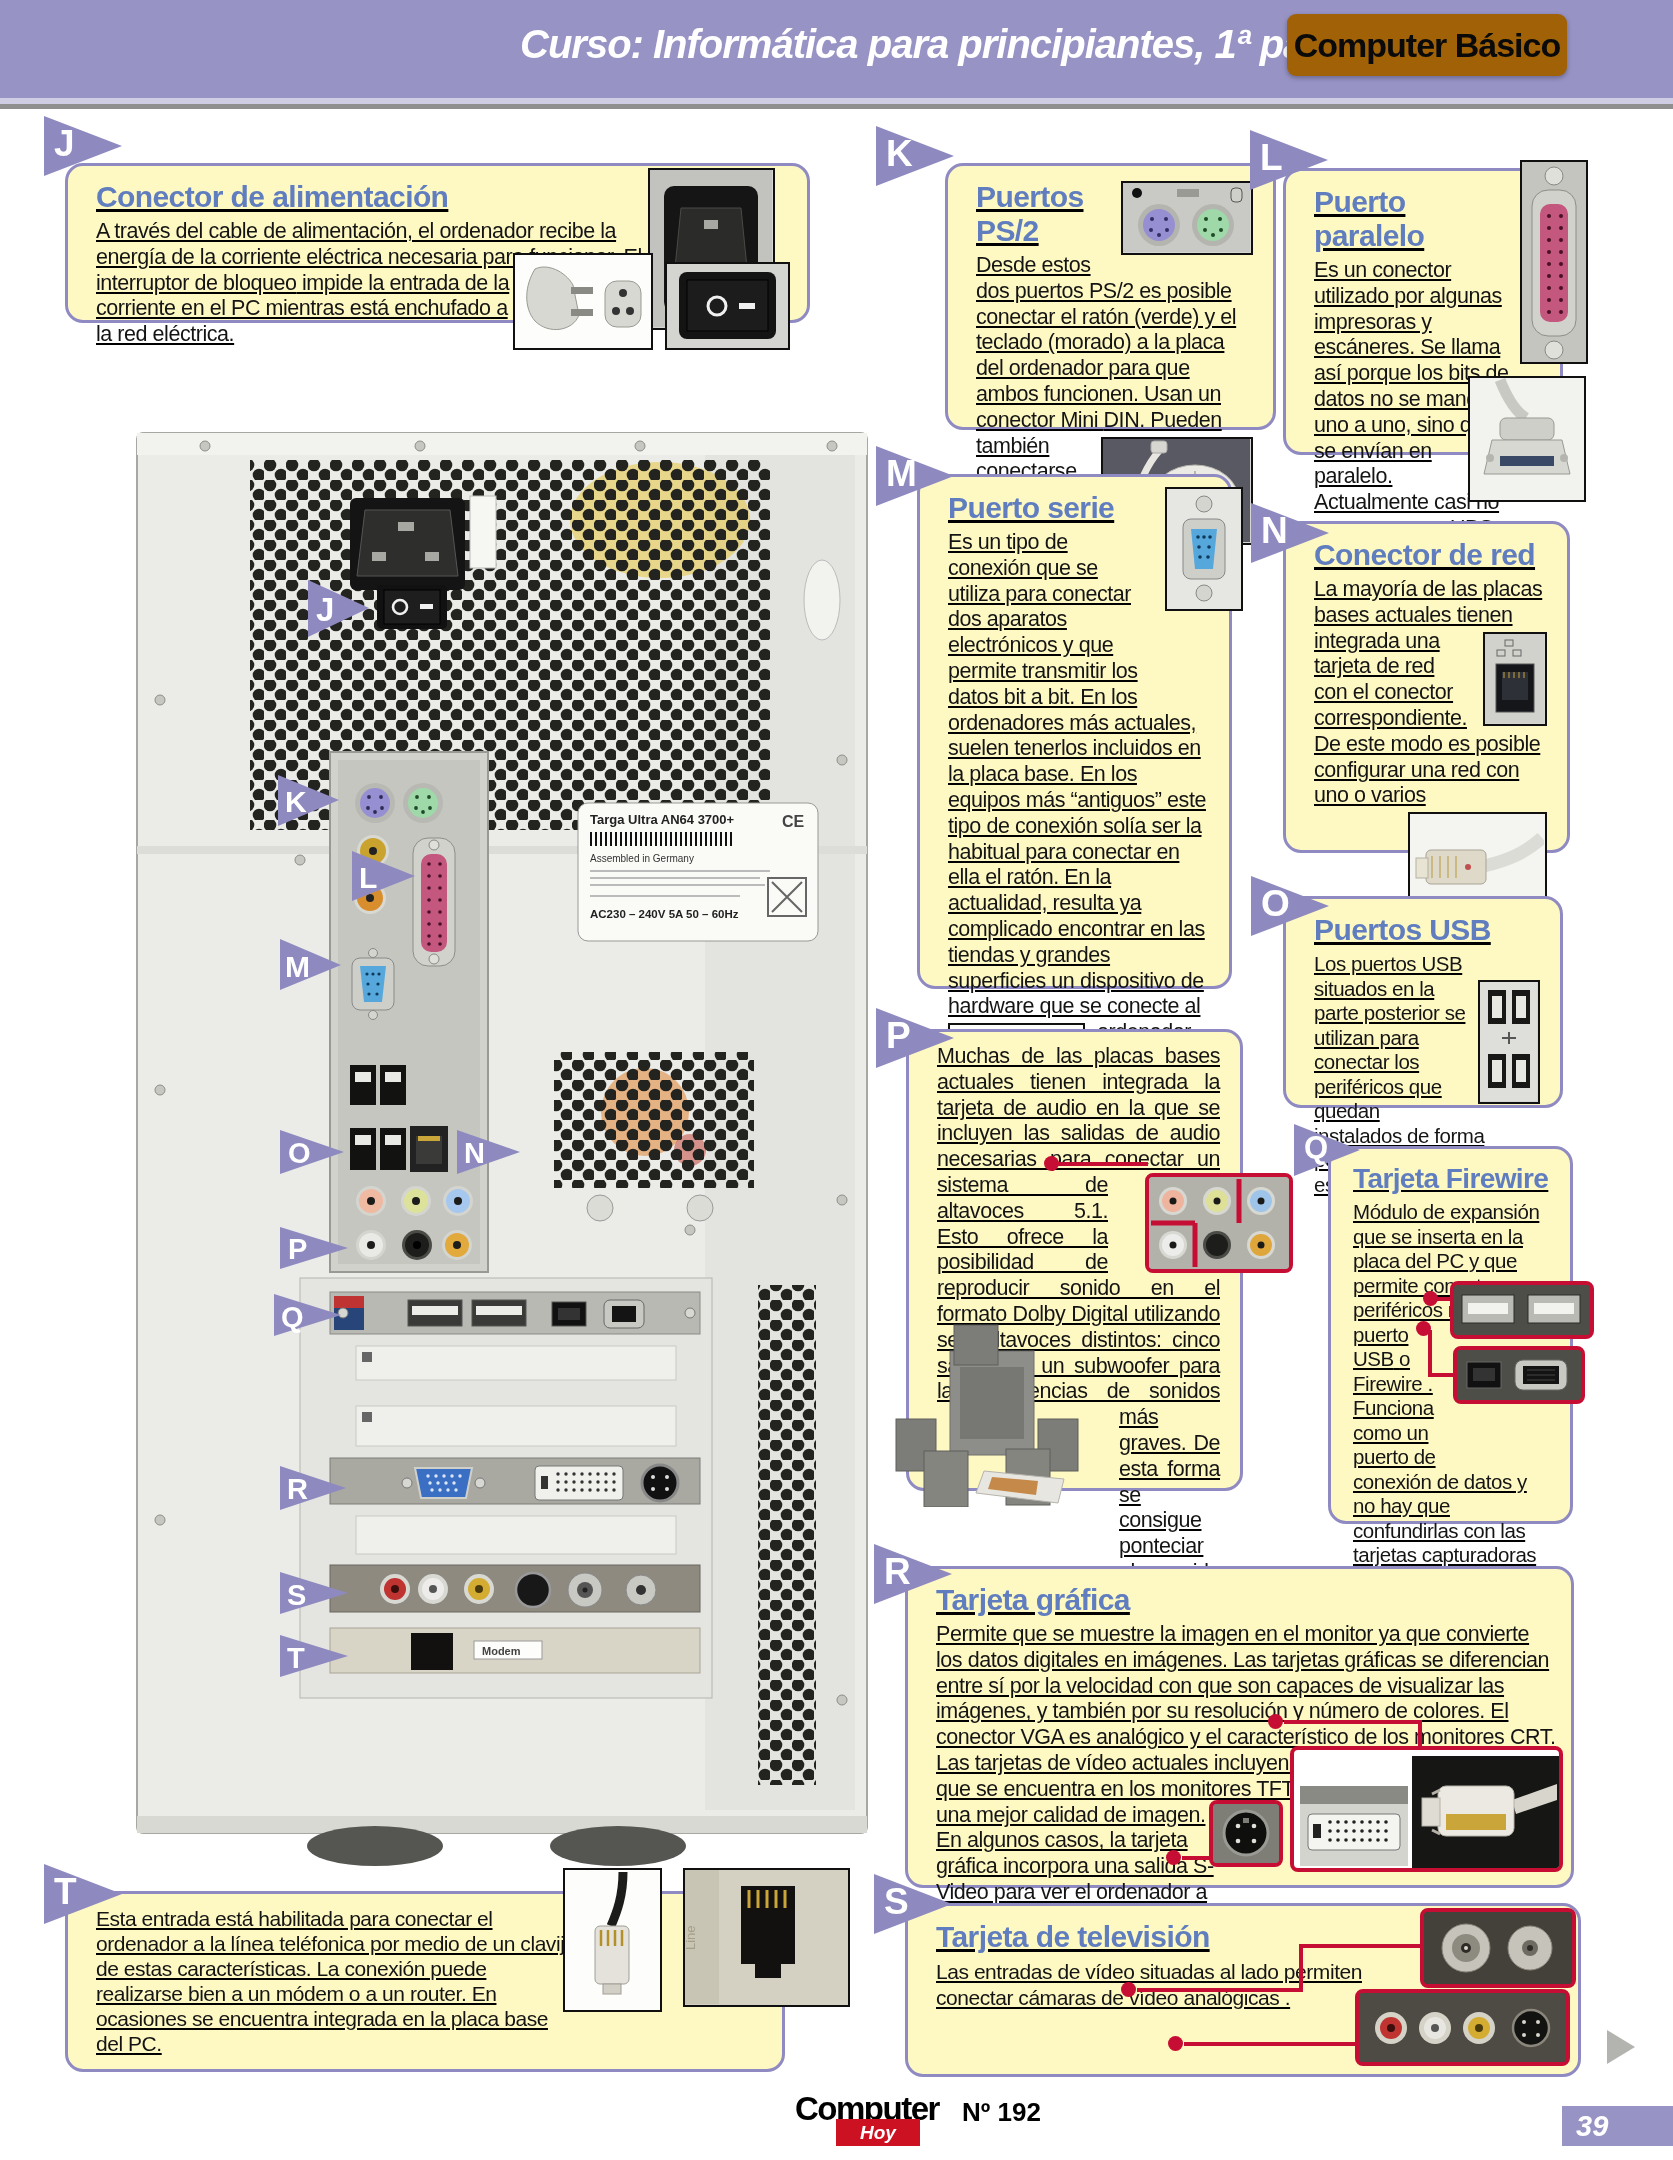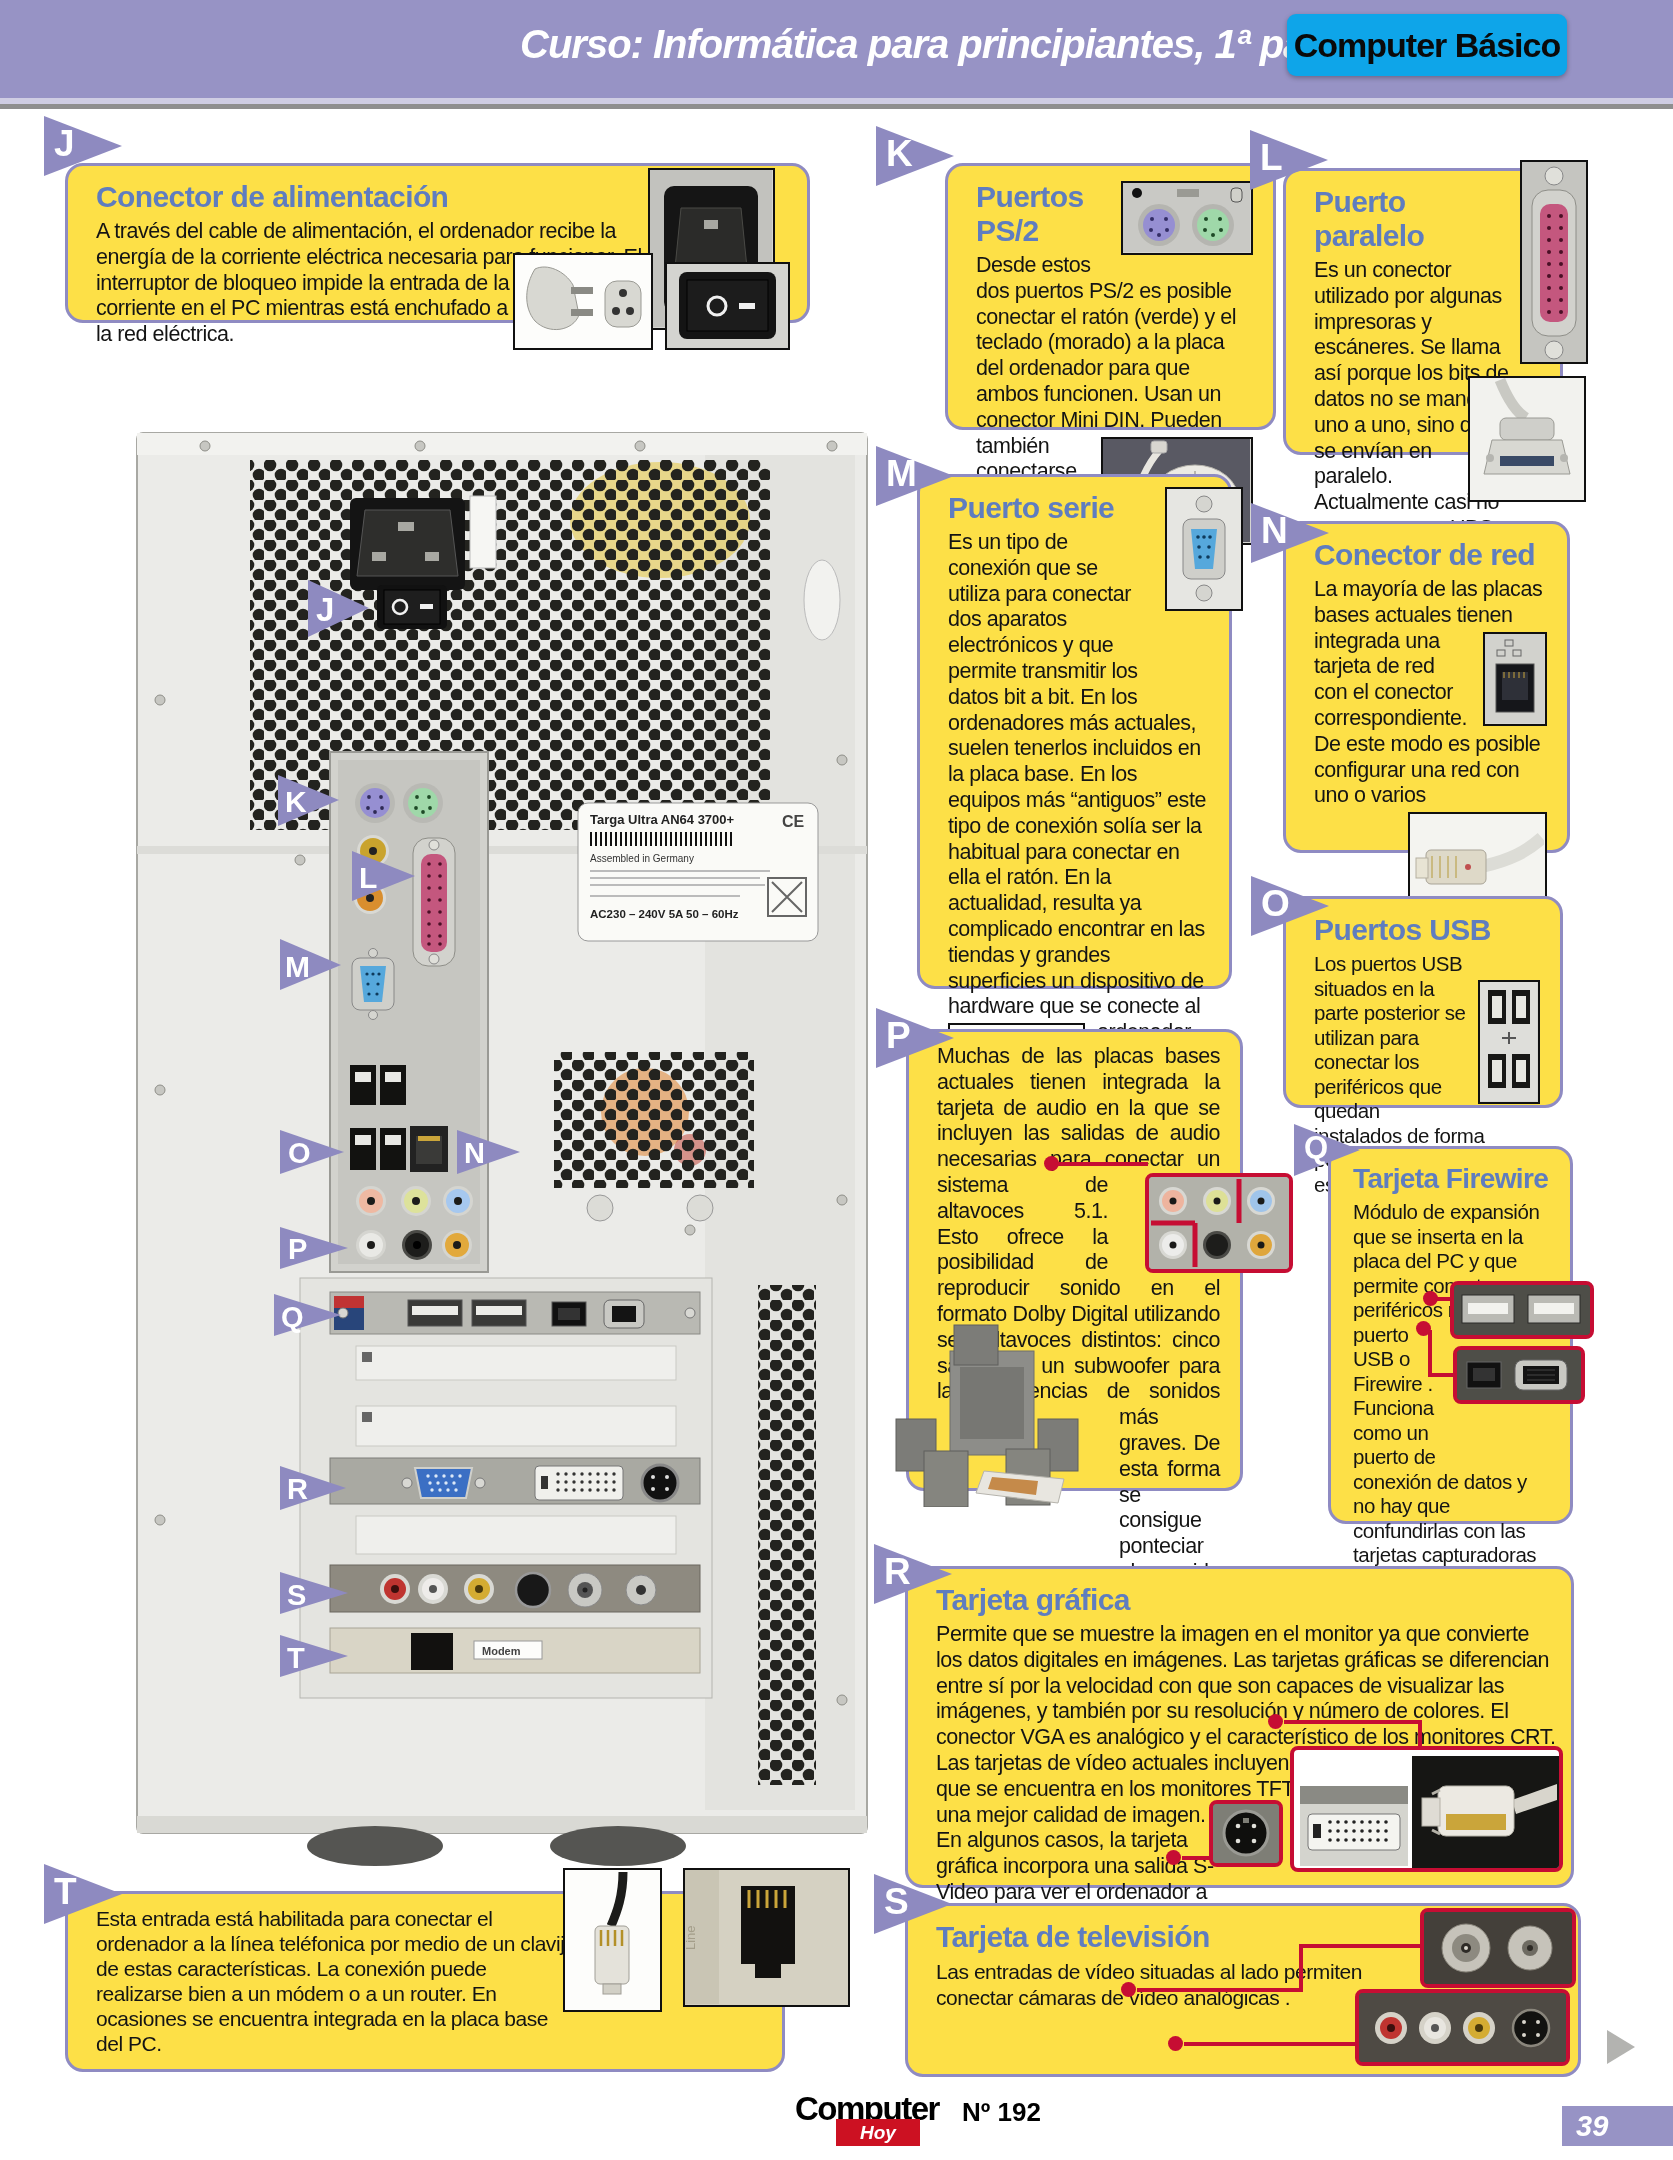--- a/index.html
+++ b/index.html
@@ -4,26 +4,26 @@
 <style>
   html,body{margin:0;padding:0;background:#ffffff;}
   .page{position:relative;width:1673px;height:2160px;background:#fff;overflow:hidden;
         font-family:"Liberation Sans",sans-serif;}
   
   .header{position:absolute;left:0;top:0;width:100%;height:98px;background:#9793c5;}
   .hstrip1{position:absolute;left:0;top:98px;width:100%;height:6px;background:#cfcde3;}
   .hstrip2{position:absolute;left:0;top:104px;width:100%;height:5px;background:#8f8f8f;}
   .htitle{position:absolute;left:520px;top:22px;width:730px;text-align:center;color:#fff;
           font-size:40px;font-weight:bold;font-style:italic;letter-spacing:-1px;white-space:nowrap;}
-  .hbadge{position:absolute;left:1287px;top:14px;width:280px;height:62px;background:#0ea5e9;border-radius:9px;
+  .hbadge{position:absolute;left:1287px;top:14px;width:280px;height:62px;background:#a16207;border-radius:9px;
           display:flex;align-items:center;justify-content:center;font-size:34px;font-weight:bold;color:#0a0a0a;
           letter-spacing:-1px;box-shadow:0 2px 5px rgba(0,0,0,.3);}
   
-  .box{position:absolute;background:#fde047;border:3.5px solid #8f8bc2;border-radius:18px;box-sizing:border-box;
-       padding:12px 20px 8px 28px;}
+  .box{position:absolute;background:#fef9c3;border:3.5px solid #8f8bc2;border-radius:18px;box-sizing:border-box;
+       padding:12px 20px 8px 28px;text-decoration:underline;}
   .title{font-size:30px;font-weight:bold;color:#5f7dbf;letter-spacing:-0.6px;margin:2px 0 5px;}
   .body{font-size:21.5px;line-height:25.8px;color:#141414;letter-spacing:-0.45px;}
   .body.just{text-align:justify;}
   .fl-r{float:right;}
   .fl-l{float:left;}
   
   .flag{position:absolute;width:78px;height:60px;z-index:6;}
   .flag .tri{position:absolute;left:0;top:0;width:100%;height:100%;background:#8e8ac0;
              clip-path:polygon(0 0,100% 50%,0 100%);}
   .flag .lt{position:absolute;left:10px;top:50%;transform:translateY(-55%);color:#fff;

